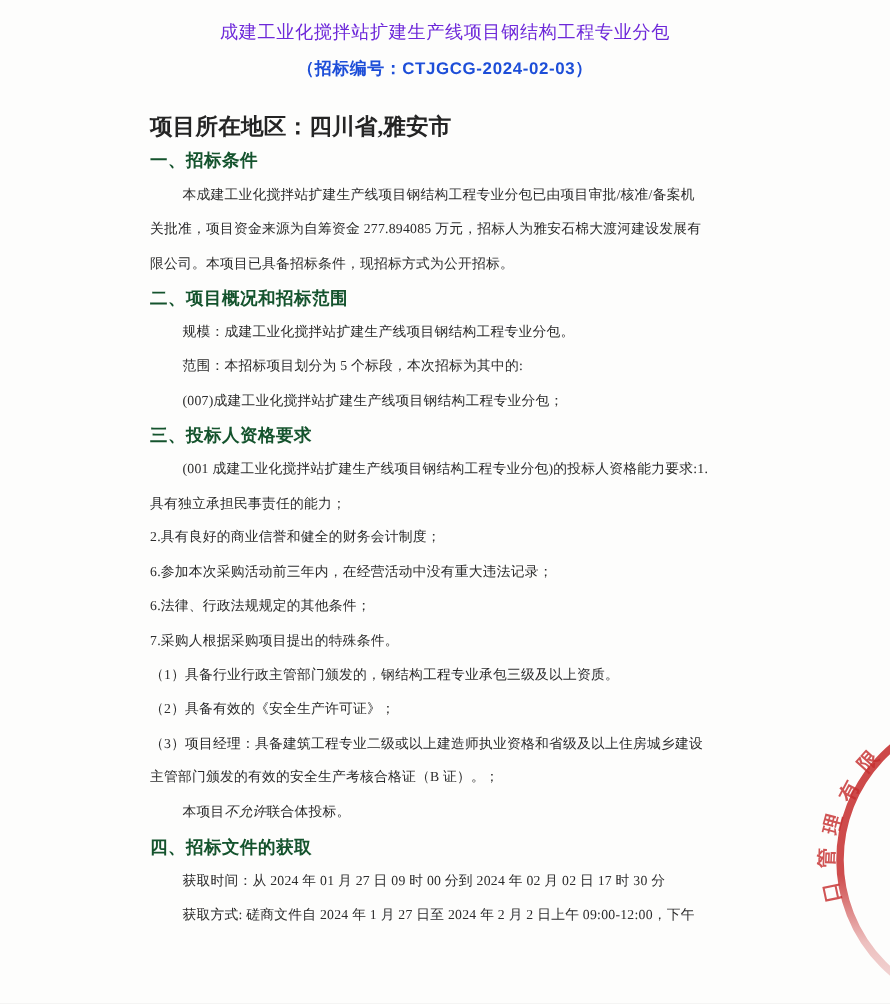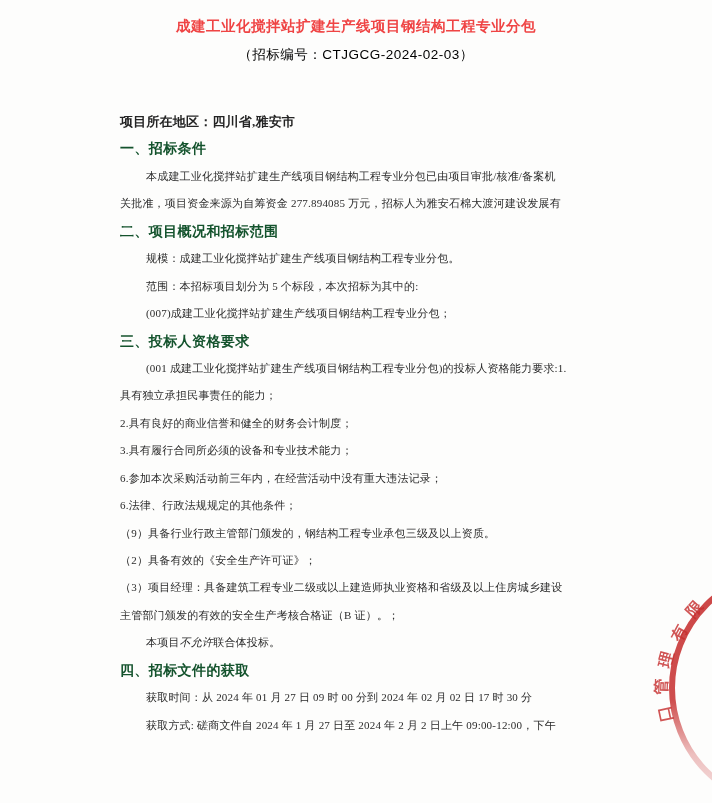--- a/index.html
+++ b/index.html
@@ -8,40 +8,40 @@
     width:712px; height:803px;
     margin:0 auto;
     background:#fdfdfc;
     overflow:hidden;
     font-family:"Liberation Serif","DejaVu Serif",serif;
     color:#2b2b2b;
   }
   .titleblock { padding-top:13px; text-align:center; }
   .doc-title {
     font-family:"Liberation Sans","DejaVu Sans",sans-serif;
-    font-weight:bold; font-size:14.5px; line-height:27px; letter-spacing:0.5px;
-    color:#ef4444;
+    font-weight:normal; font-size:14.5px; line-height:27px; letter-spacing:0.5px;
+    color:#6d28d9;
   }
   .doc-subtitle {
     font-family:"Liberation Sans","DejaVu Sans",sans-serif;
-    font-weight:normal; font-size:13.5px; line-height:29px; letter-spacing:0.5px;
-    color:#000000;
+    font-weight:bold; font-size:13.5px; line-height:29px; letter-spacing:0.5px;
+    color:#1d4ed8;
   }
   .content { position:absolute; left:120px; top:88px; width:486px; }
   .line {
     height:27.45px; line-height:27.45px;
     font-size:11px; white-space:nowrap;
     letter-spacing:0.2px;
   }
   .line.indent { padding-left:26px; }
   .line.head {
     font-family:"Liberation Sans","DejaVu Sans",sans-serif;
     font-weight:bold; font-size:14px; color:#14532d; letter-spacing:0.4px;
   }
-  .line.loc { font-weight:bold; font-size:13px; color:#242424;margin-top:20px; }
+  .line.loc { font-weight:bold; font-size:18px; color:#242424; }
   .emph { font-style:italic;font-family:Liberation Mono, monospace; }
   
   .seal-svg { position:absolute; left:0; top:0; pointer-events:none; }
   .seal-char {
     position:absolute;
     font-family:"Liberation Sans","DejaVu Sans",sans-serif;
     font-weight:bold; font-size:16px;
     color:rgba(198,46,46,0.82);
   }
   .sc0 { left:687px; top:599px; transform:rotate(-48deg); }
@@ -58,32 +58,33 @@
   <div class="titleblock">
     <div class="doc-title">成建工业化搅拌站扩建生产线项目钢结构工程专业分包</div>
     <div class="doc-subtitle">（招标编号：CTJGCG-2024-02-03）</div>
   </div>
 
   <div class="content">
     <div class="line loc">项目所在地区：四川省,雅安市</div>
     <div class="line head">一、招标条件</div>
     <div class="line indent">本成建工业化搅拌站扩建生产线项目钢结构工程专业分包已由项目审批/核准/备案机</div>
     <div class="line">关批准，项目资金来源为自筹资金 277.894085 万元，招标人为雅安石棉大渡河建设发展有</div>
+    <div class="line">限公司。本项目已具备招标条件，现招标方式为公开招标。</div>
     <div class="line head">二、项目概况和招标范围</div>
     <div class="line indent">规模：成建工业化搅拌站扩建生产线项目钢结构工程专业分包。</div>
     <div class="line indent">范围：本招标项目划分为 5 个标段，本次招标为其中的:</div>
     <div class="line indent">(007)成建工业化搅拌站扩建生产线项目钢结构工程专业分包；</div>
     <div class="line head">三、投标人资格要求</div>
     <div class="line indent">(001 成建工业化搅拌站扩建生产线项目钢结构工程专业分包)的投标人资格能力要求:1.</div>
     <div class="line">具有独立承担民事责任的能力；</div>
     <div class="line">2.具有良好的商业信誉和健全的财务会计制度；</div>
-    <div class="line">3.具有履行合同所必须的设备和专业技术能力；</div>
     <div class="line">6.参加本次采购活动前三年内，在经营活动中没有重大违法记录；</div>
     <div class="line">6.法律、行政法规规定的其他条件；</div>
-    <div class="line">（9）具备行业行政主管部门颁发的，钢结构工程专业承包三级及以上资质。</div>
+    <div class="line">7.采购人根据采购项目提出的特殊条件。</div>
+    <div class="line">（1）具备行业行政主管部门颁发的，钢结构工程专业承包三级及以上资质。</div>
     <div class="line">（2）具备有效的《安全生产许可证》；</div>
     <div class="line">（3）项目经理：具备建筑工程专业二级或以上建造师执业资格和省级及以上住房城乡建设</div>
     <div class="line">主管部门颁发的有效的安全生产考核合格证（B 证）。；</div>
     <div class="line indent"><span>本项目</span><span class="emph">不允许</span><span>联合体投标。</span></div>
     <div class="line head">四、招标文件的获取</div>
     <div class="line indent">获取时间：从 2024 年 01 月 27 日 09 时 00 分到 2024 年 02 月 02 日 17 时 30 分</div>
     <div class="line indent">获取方式: 磋商文件自 2024 年 1 月 27 日至 2024 年 2 月 2 日上午 09:00-12:00，下午</div>
   </div>
 
   <svg class="seal-svg" width="712" height="803" viewBox="0 0 712 803">

